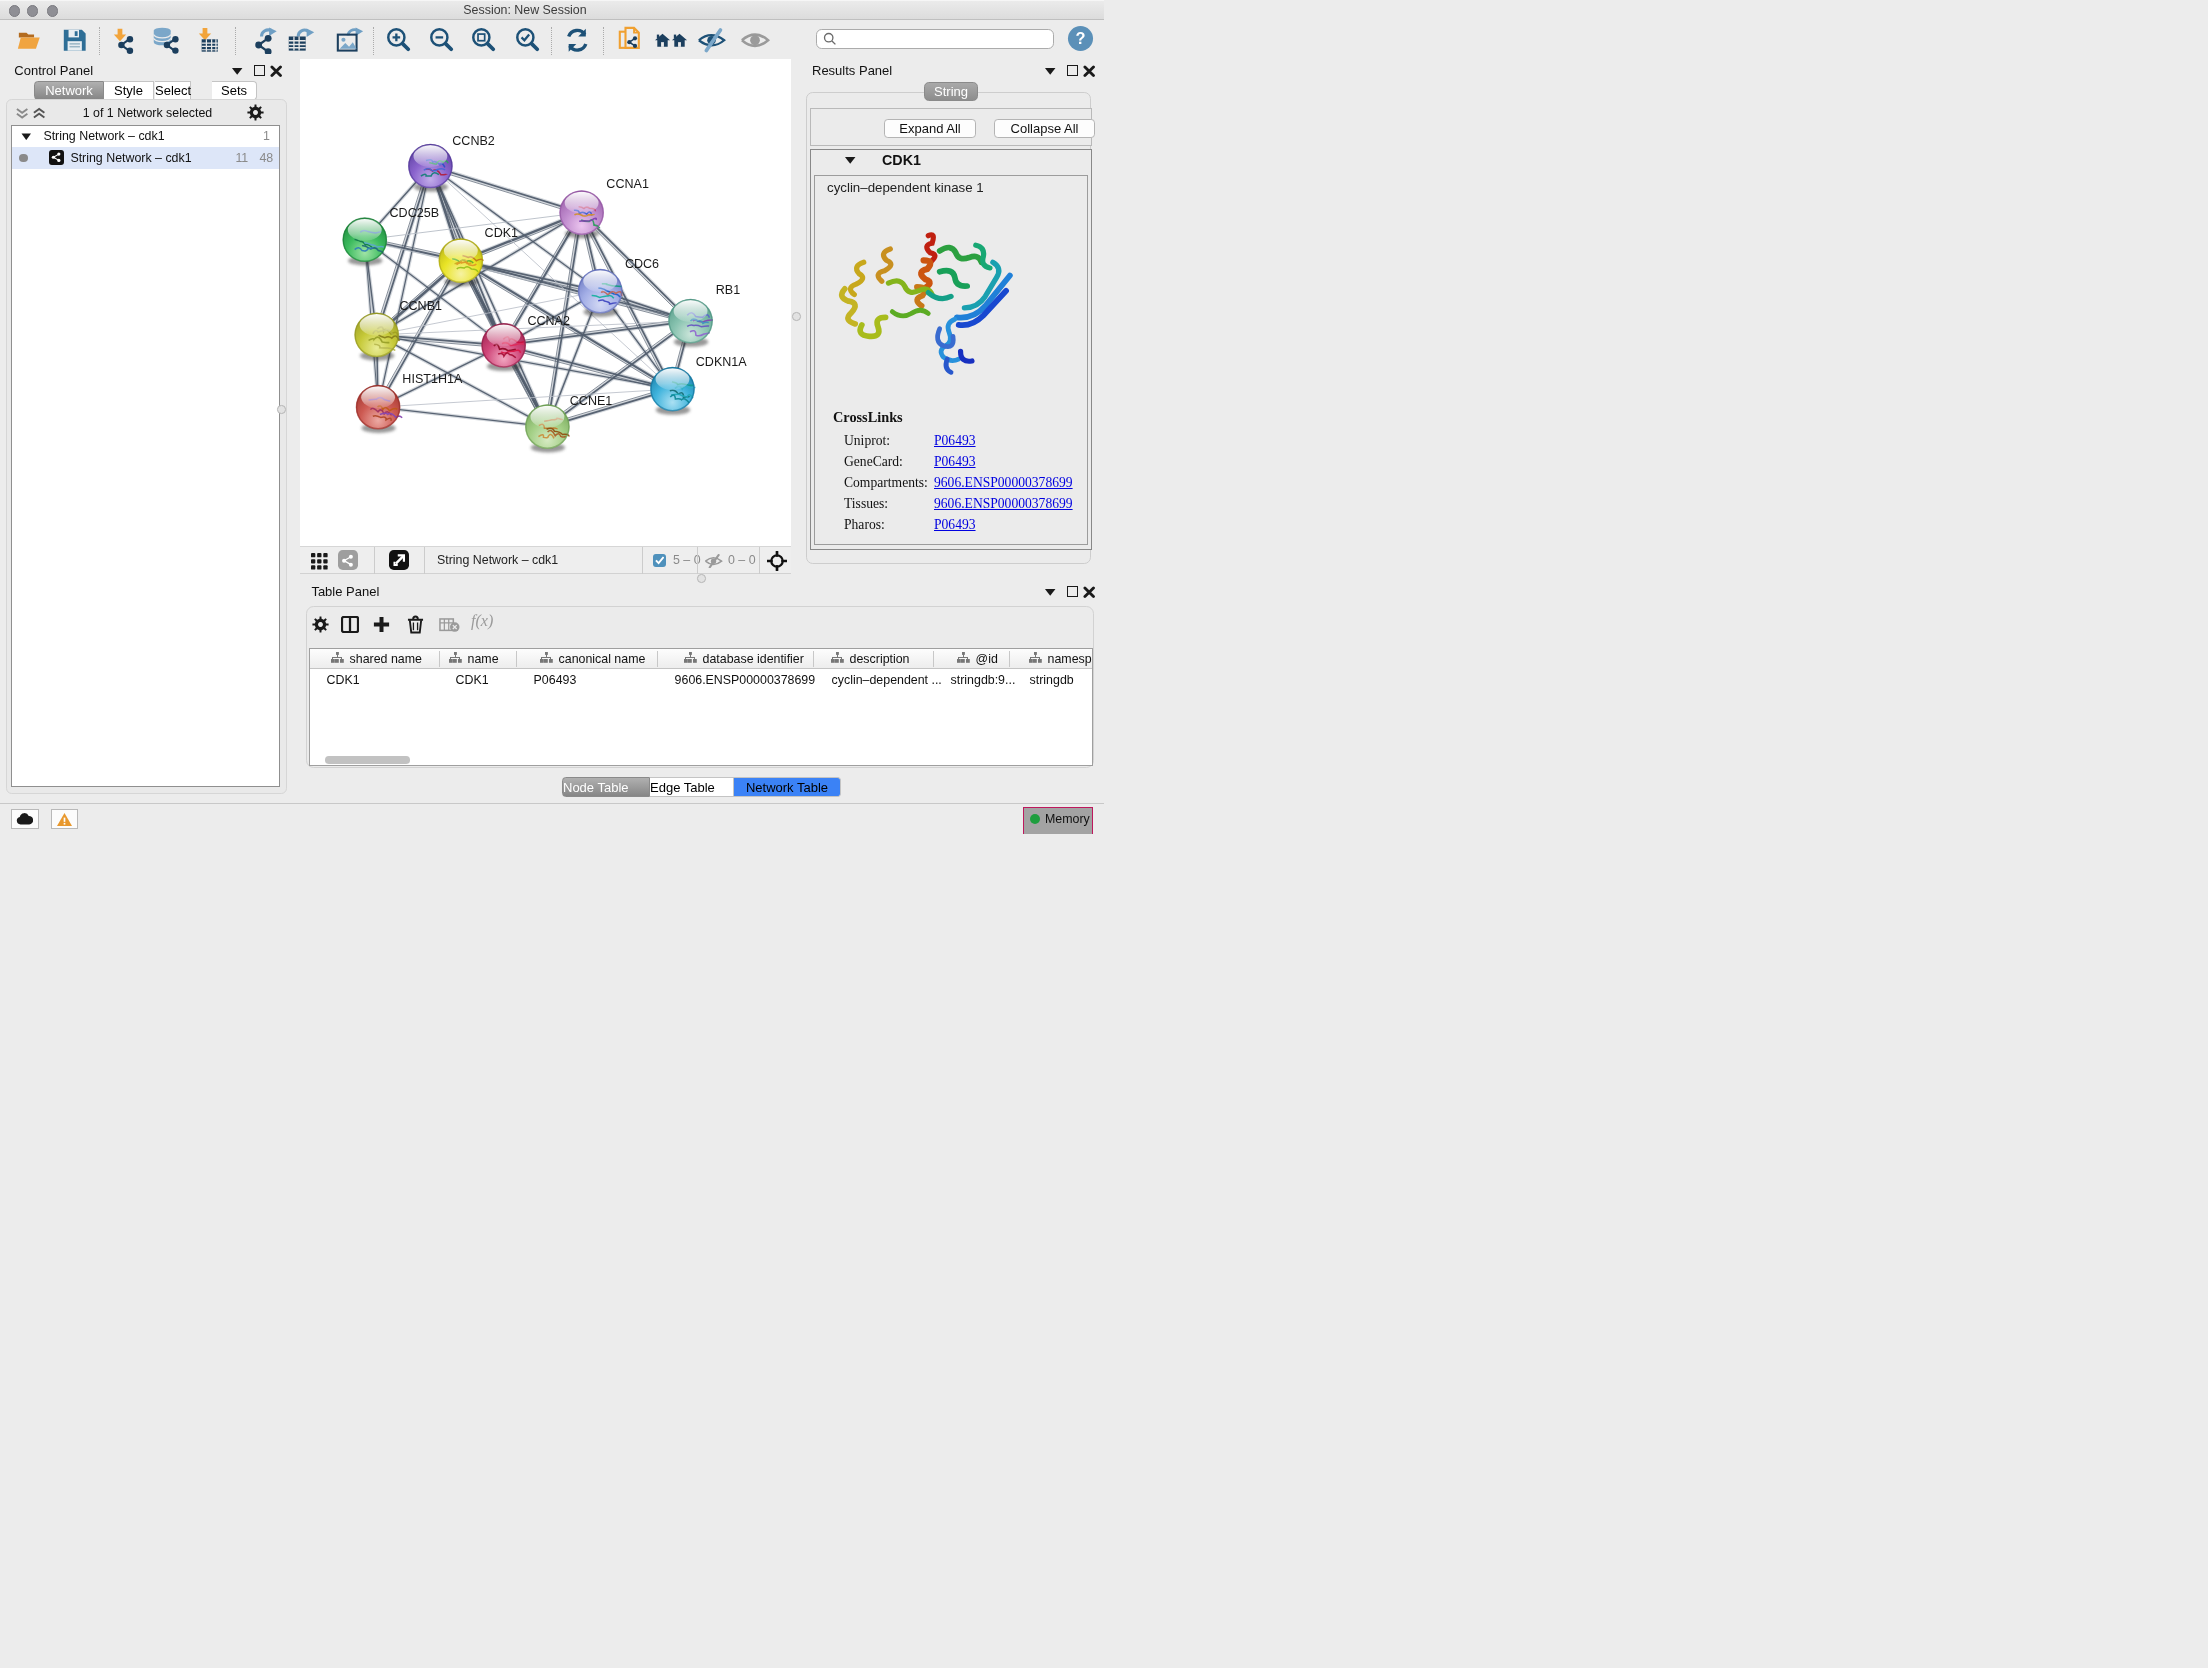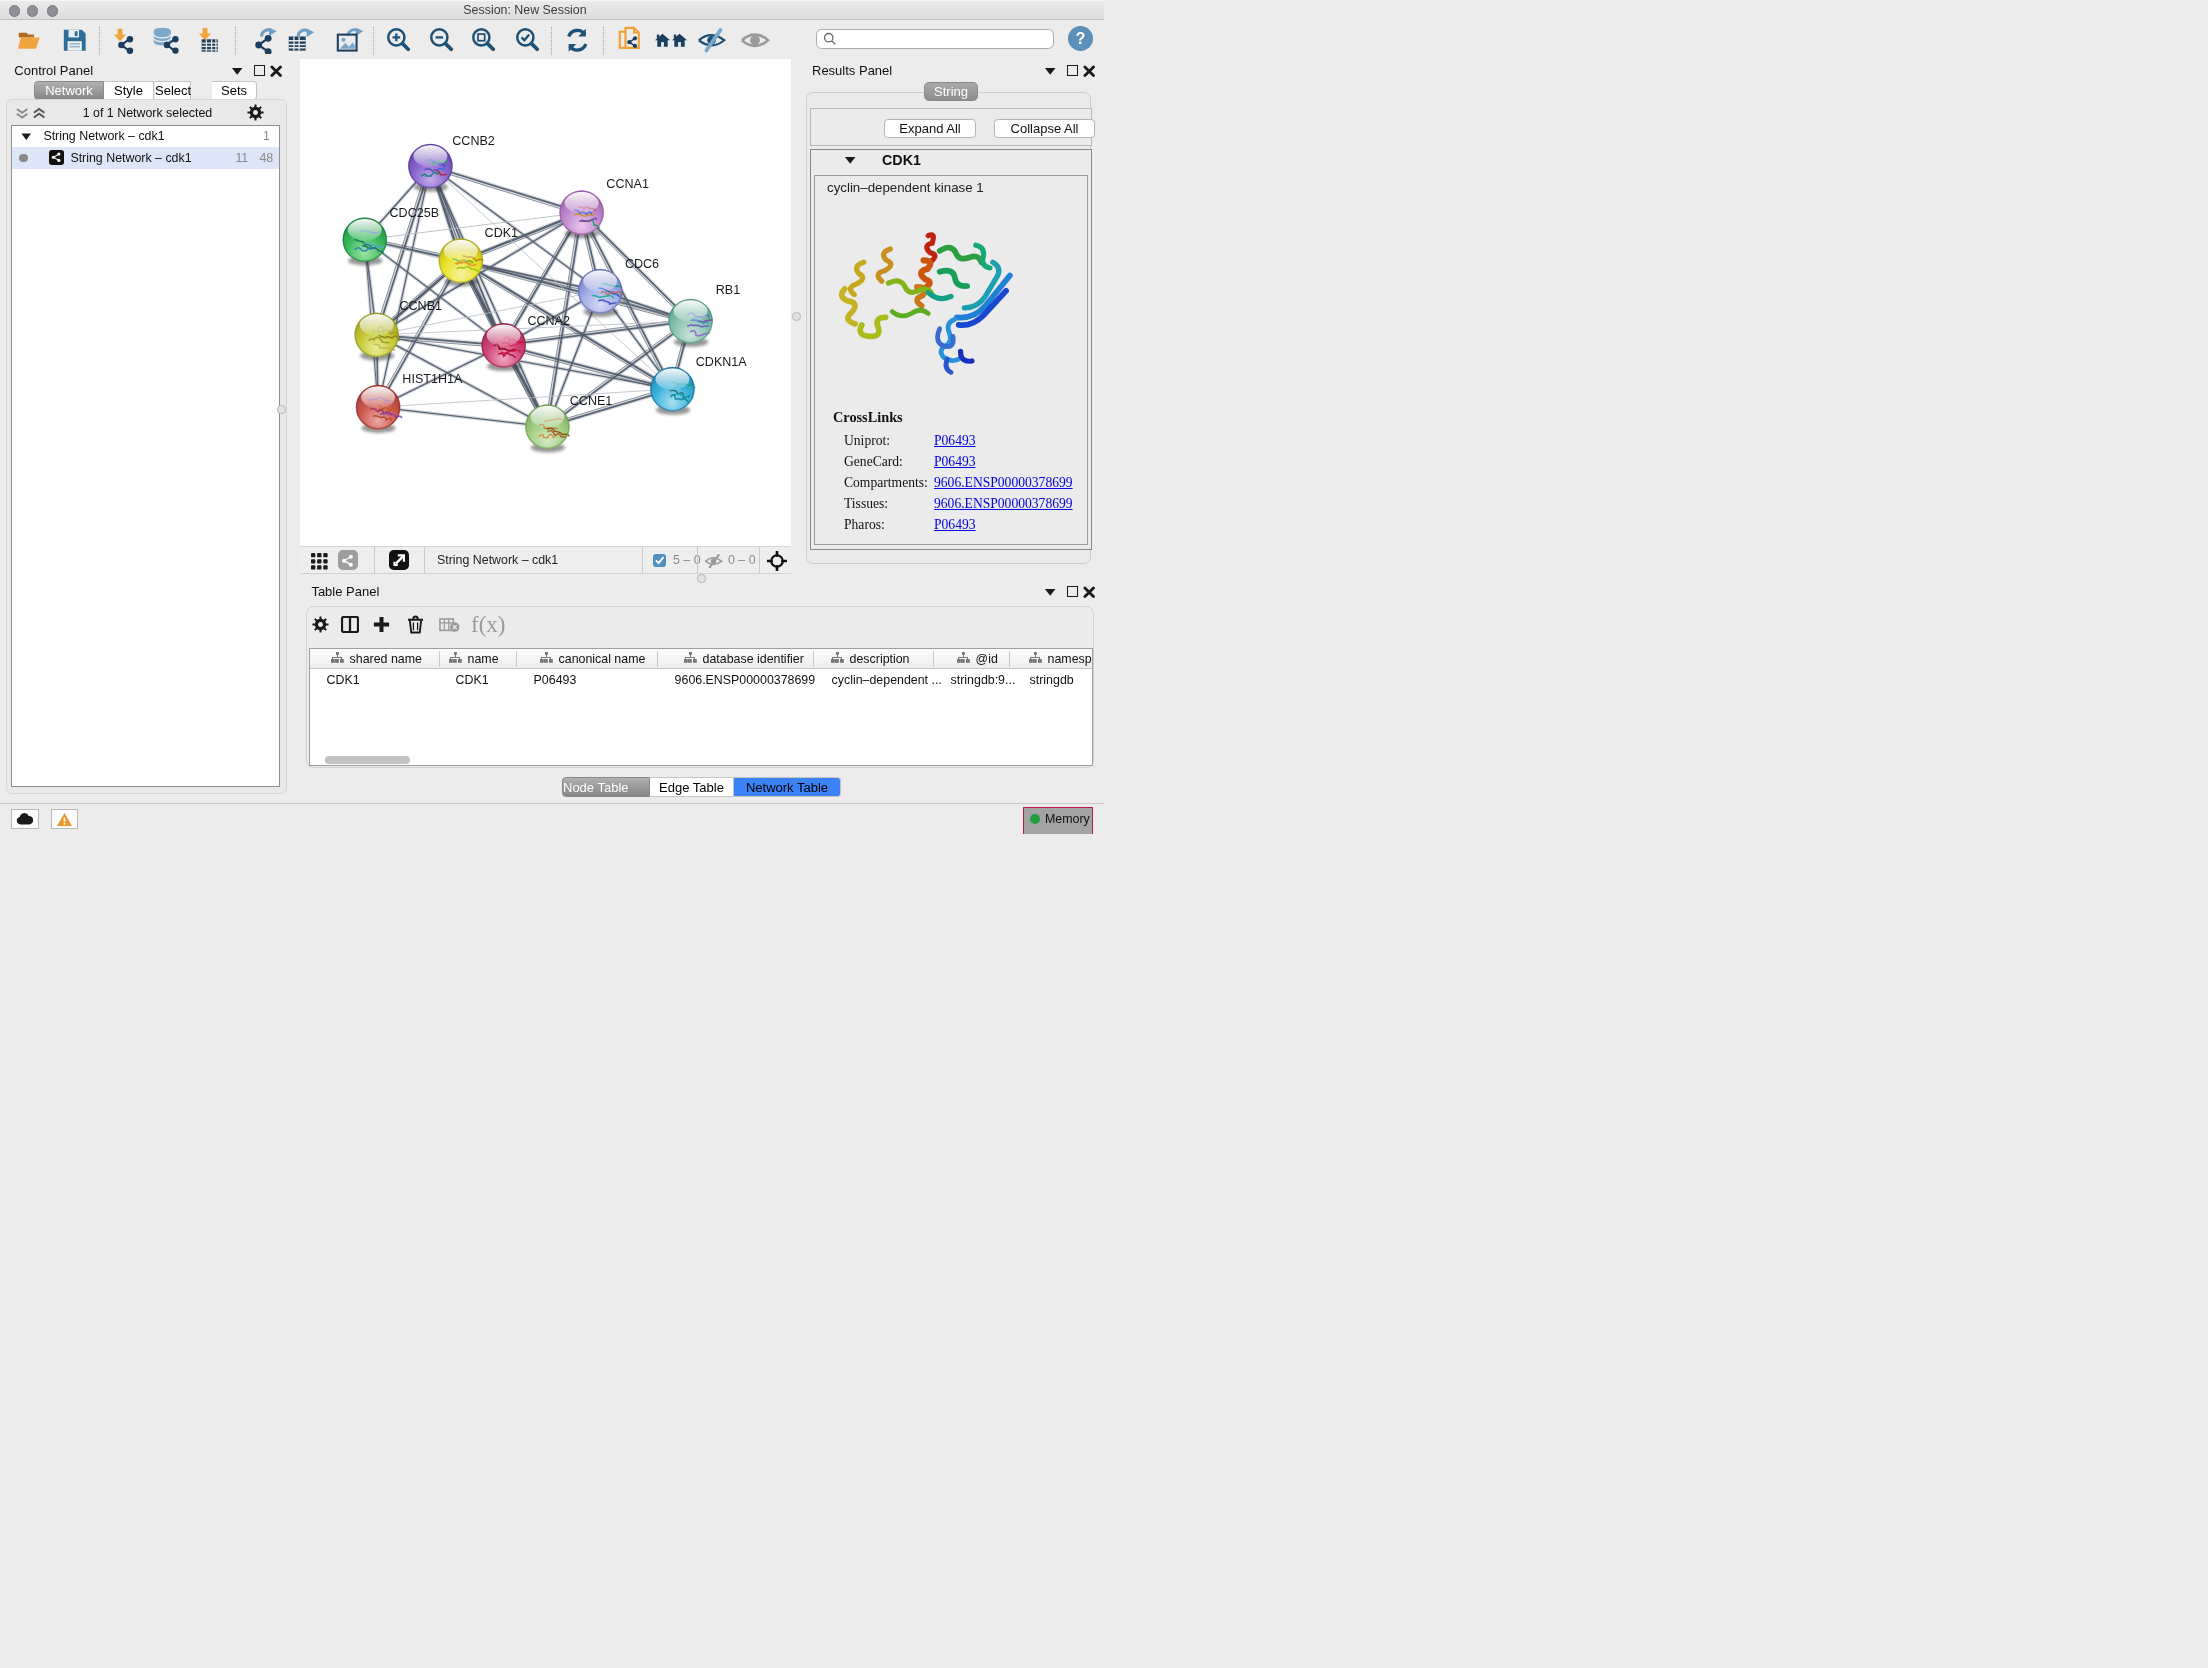--- a/index.html
+++ b/index.html
@@ -747,21 +747,21 @@
       <path d="M3 5.5 l1.5 13 h9 l1.5 -13" fill="none" stroke="#1a1a1a" stroke-width="2"></path>
       <path d="M1 5 h16 M6.5 4.5 q0-3 2.5-3 q2.5 0 2.5 3" fill="none" stroke="#1a1a1a" stroke-width="2"></path>
       <path d="M6.8 8 v8 M11.2 8 v8" stroke="#1a1a1a" stroke-width="1.4"></path>
     </svg>
     <svg style="position:absolute;left:139px;top:38px" width="21" height="14.3" viewBox="0 0 22 15">
       <rect x="1" y="1" width="14" height="12" fill="none" stroke="#9a9a9a" stroke-width="1.6"></rect>
       <path d="M1 5 h14 M5.6 1 v12 M10.2 1 v12" stroke="#9a9a9a" stroke-width="1.3"></path>
       <circle cx="16.5" cy="9.5" r="5" fill="#9a9a9a"></circle>
       <path d="M14.5 7.5 l4 4 M18.5 7.5 l-4 4" stroke="#ebebeb" stroke-width="1.4"></path>
     </svg>
-    <div style="position:absolute;left:171px;top:32px;font-size:23px;color:#9a9a9a;font-family:'Liberation Serif',serif">f(x)</div>
+    <div style="position:absolute;left:171px;top:32px;font-size:16px;font-style:italic;color:#9a9a9a;font-family:'Liberation Serif',serif">f(x)</div>
 
     <div style="position:absolute;left:8.6px;top:68px;width:784px;height:118px;background:#fff;border:1px solid #9f9f9f;overflow:hidden">
       <div style="position:absolute;left:0;top:0;width:782px;height:20px;background:linear-gradient(#fdfdfd,#ededed);border-bottom:1px solid #c4c4c4"></div>
 
       <div style="position:absolute;left:129px;top:1.9px;height:16px;border-left:1px solid #c8c8c8"></div>
       <div style="position:absolute;left:206px;top:1.9px;height:16px;border-left:1px solid #c8c8c8"></div>
       <div style="position:absolute;left:347px;top:1.9px;height:16px;border-left:1px solid #c8c8c8"></div>
       <div style="position:absolute;left:503px;top:1.9px;height:16px;border-left:1px solid #c8c8c8"></div>
       <div style="position:absolute;left:623px;top:1.9px;height:16px;border-left:1px solid #c8c8c8"></div>
       <div style="position:absolute;left:699px;top:1.9px;height:16px;border-left:1px solid #c8c8c8"></div>
@@ -780,21 +780,21 @@
       <div class="td" style="left:365px">9606.ENSP00000378699</div>
       <div class="td" style="left:522px">cyclin–dependent ...</div>
       <div class="td" style="left:641px">stringdb:9...</div>
       <div class="td" style="left:720px">stringdb</div>
 
       <div style="position:absolute;left:15px;top:107px;width:85px;height:7.6px;background:#c2c2c2;border-radius:3.8px"></div>
     </div>
 
     <div style="position:absolute;left:262px;top:197px;height:20px;font-size:13px">
       <div style="position:absolute;left:0;width:88px;height:20px;background:linear-gradient(#b0b0b0,#868686);border:1px solid #8a8a8a;border-radius:3.8px 0 0 3.8px;color:#fff;line-height:19px">Node Table</div>
-      <div style="position:absolute;left:88px;width:84px;height:20px;background:#fff;border:1px solid #c4c4c4;border-left:none;text-align:center;line-height:19px">Edge Table</div>
+      <div style="position:absolute;left:88px;width:84px;height:20px;background:#fff;border:1px solid #c4c4c4;border-left:none;text-align:left;line-height:19px">Edge Table</div>
       <div style="position:absolute;left:172px;width:107px;height:20px;background:#3b82f6;border:1px solid #c4c4c4;border-left:none;border-radius:0 3.8px 3.8px 0;text-align:center;line-height:19px">Network Table</div>
     </div>
   </div>
   <div id="statusbar">
     <div style="position:absolute;left:10.5px;top:4.8px;width:28.5px;height:20px;background:#fcfcfc;border:1px solid #b9b9b9;text-align:center">
       <svg style="margin-top:2.9px" width="17" height="12.4" viewBox="0 0 18 13">
           <path d="M5 12 a4 4 0 0 1 -1-7.9 a5 5 0 0 1 9.5-1 a3.6 3.6 0 0 1 .5 8.9 z" fill="#1a1a1a"></path>
         </svg>
     </div>
     <div style="position:absolute;left:51px;top:4.8px;width:27px;height:20px;background:#fcfcfc;border:1px solid #b9b9b9;text-align:center">

